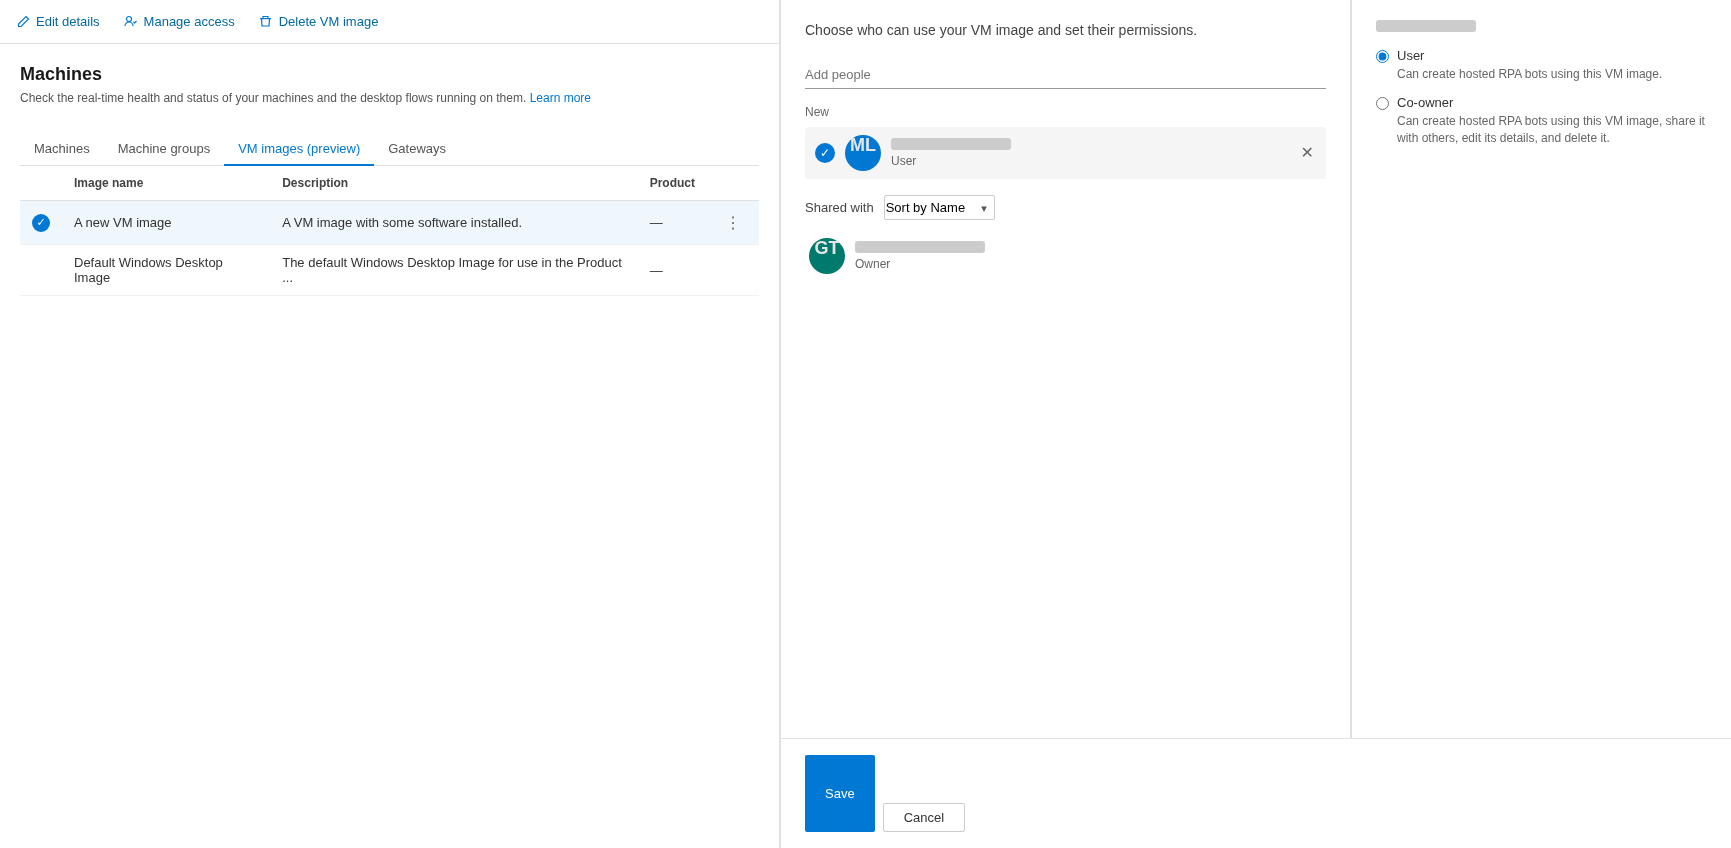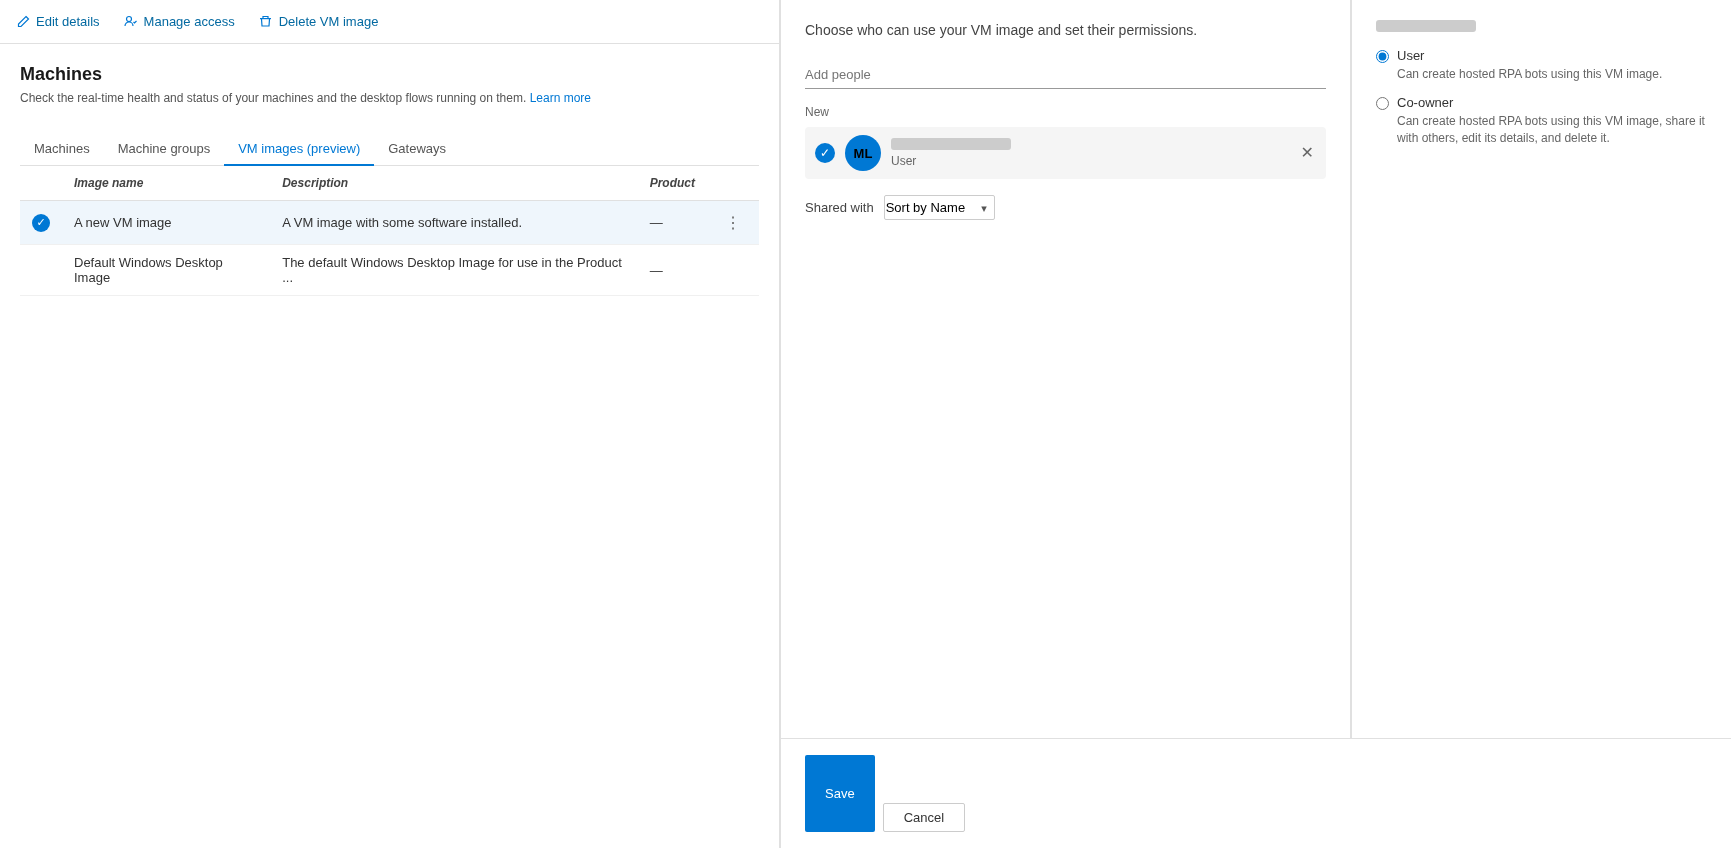--- a/index.html
+++ b/index.html
@@ -105,21 +105,20 @@
     }
 
     th {
       text-align: left;
       padding: 10px 12px;
       font-size: 12px;
       font-weight: 600;
       color: #444;
       border-bottom: 1px solid #e0e0e0;
       white-space: nowrap;
-      font-style: italic;
     }
 
     td {
       padding: 10px 12px;
       font-size: 13px;
       color: #333;
       border-bottom: 1px solid #f0f0f0;
     }
 
     tr.selected-row {
@@ -208,25 +207,25 @@
       background: #f5f5f5;
       margin-bottom: 8px;
       position: relative;
     }
 
     .person-avatar {
       width: 36px;
       height: 36px;
       border-radius: 50%;
       display: flex;
-      align-items: center;
+      align-items: flex-start;
       justify-content: center;
-      font-size: 13px;
+      font-size: 18px;
       font-weight: 600;
-      color: #000000;
+      color: #e5e5e5;
       flex-shrink: 0;
     }
 
     .person-info {
       flex: 1;
     }
 
     .person-name {
       font-size: 13px;
       font-weight: 500;
@@ -529,20 +528,29 @@
 
       <div class="shared-with-header">
         <span class="shared-with-label">Shared with</span>
         <div class="sort-dropdown-wrapper">
           <select class="sort-dropdown">
             <option>Sort by Name</option>
           </select>
         </div>
       </div>
 
+      <div class="owner-row">
+        <div class="person-avatar" style="background:#007a6c;">
+          <span>GT</span>
+        </div>
+        <div class="person-info">
+          <span class="owner-name"></span>
+          <span class="owner-label">Owner</span>
+        </div>
+      </div>
     </div>
 
     <div class="divider-vertical"></div>
 
     <div class="permissions-section">
       <span class="current-user-name"></span>
 
       <div class="radio-option">
         <input type="radio" name="role" id="roleUser" checked="" style="">
         <div>

